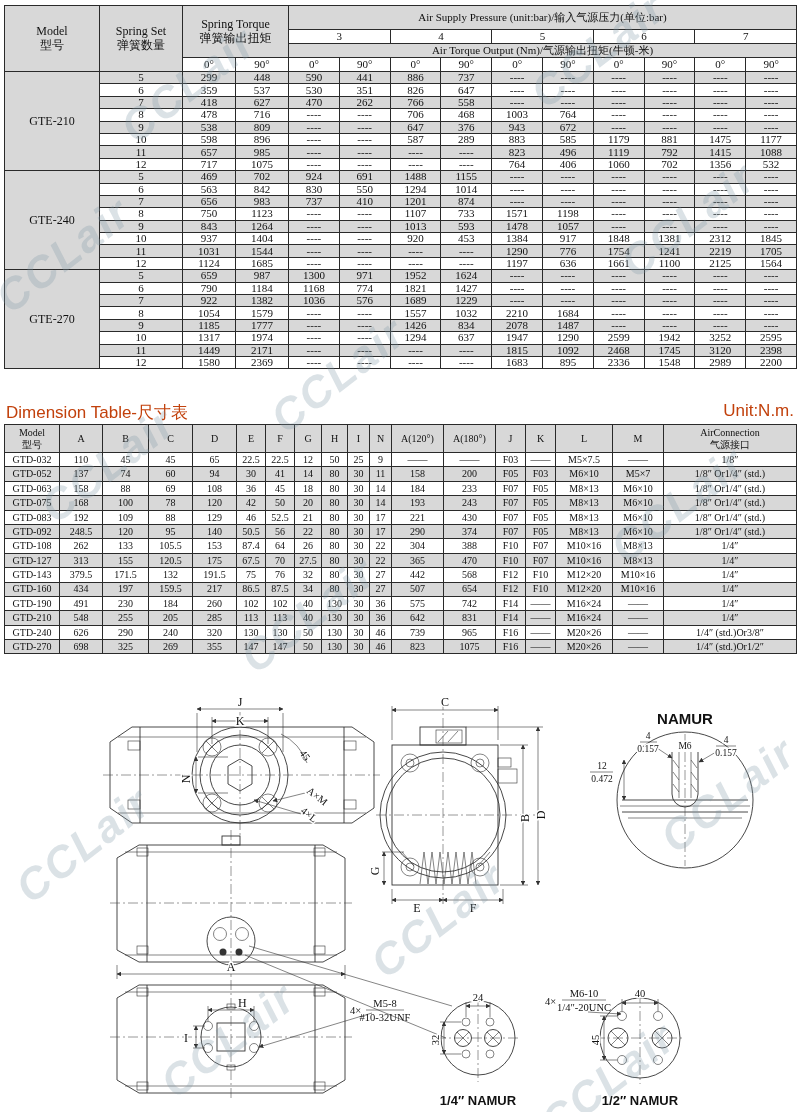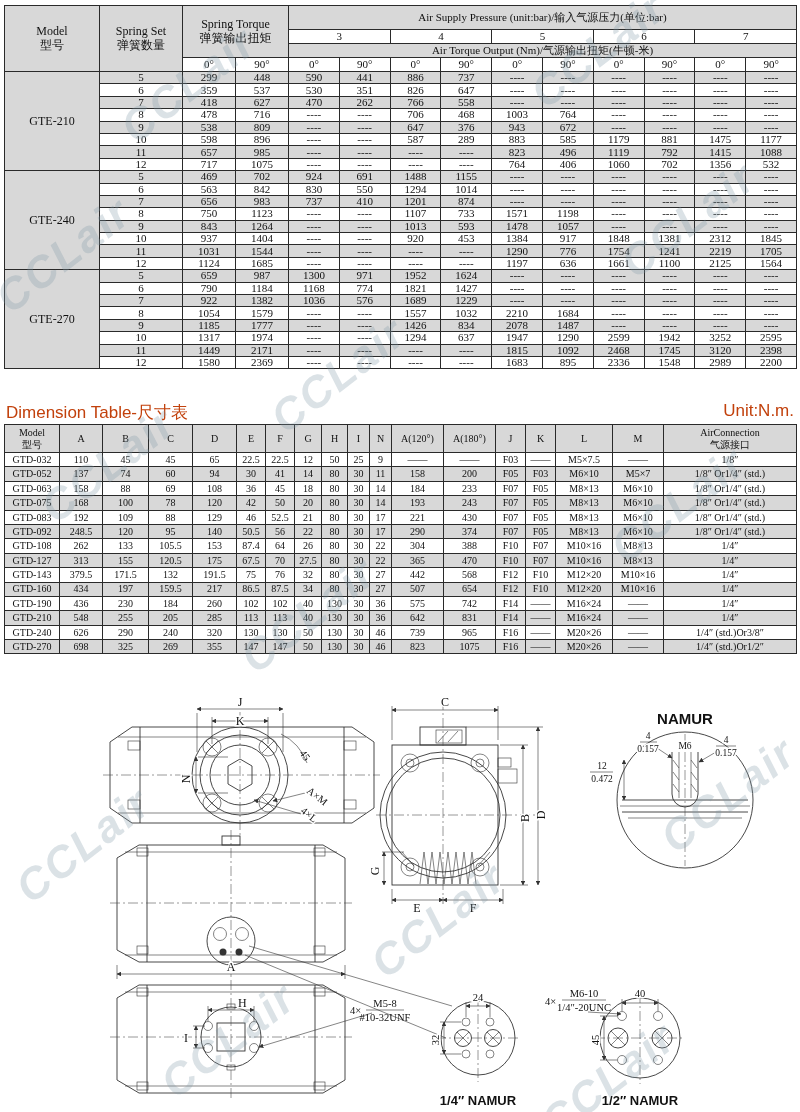--- a/index.html
+++ b/index.html
@@ -726,21 +726,21 @@
           <td>507</td>
           <td>654</td>
           <td>F12</td>
           <td>F10</td>
           <td>M12×20</td>
           <td>M10×16</td>
           <td>1/4″</td>
         </tr>
         <tr>
           <td>GTD-190</td>
-          <td>436</td>
+          <td>491</td>
           <td>230</td>
           <td>184</td>
           <td>260</td>
           <td>102</td>
           <td>102</td>
           <td>40</td>
           <td>130</td>
           <td>30</td>
           <td>36</td>
           <td>575</td>

